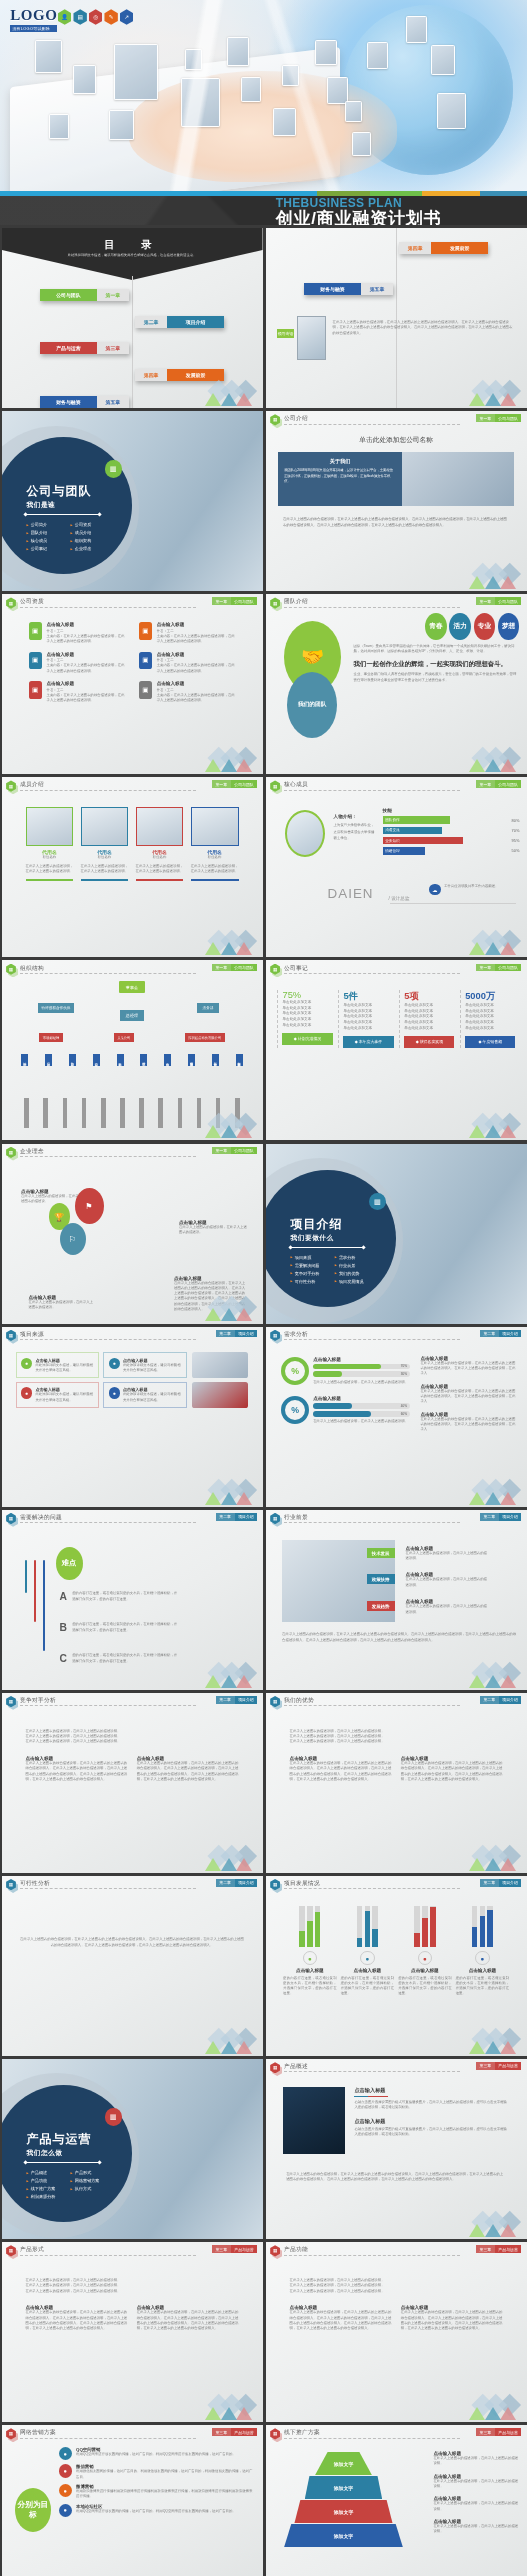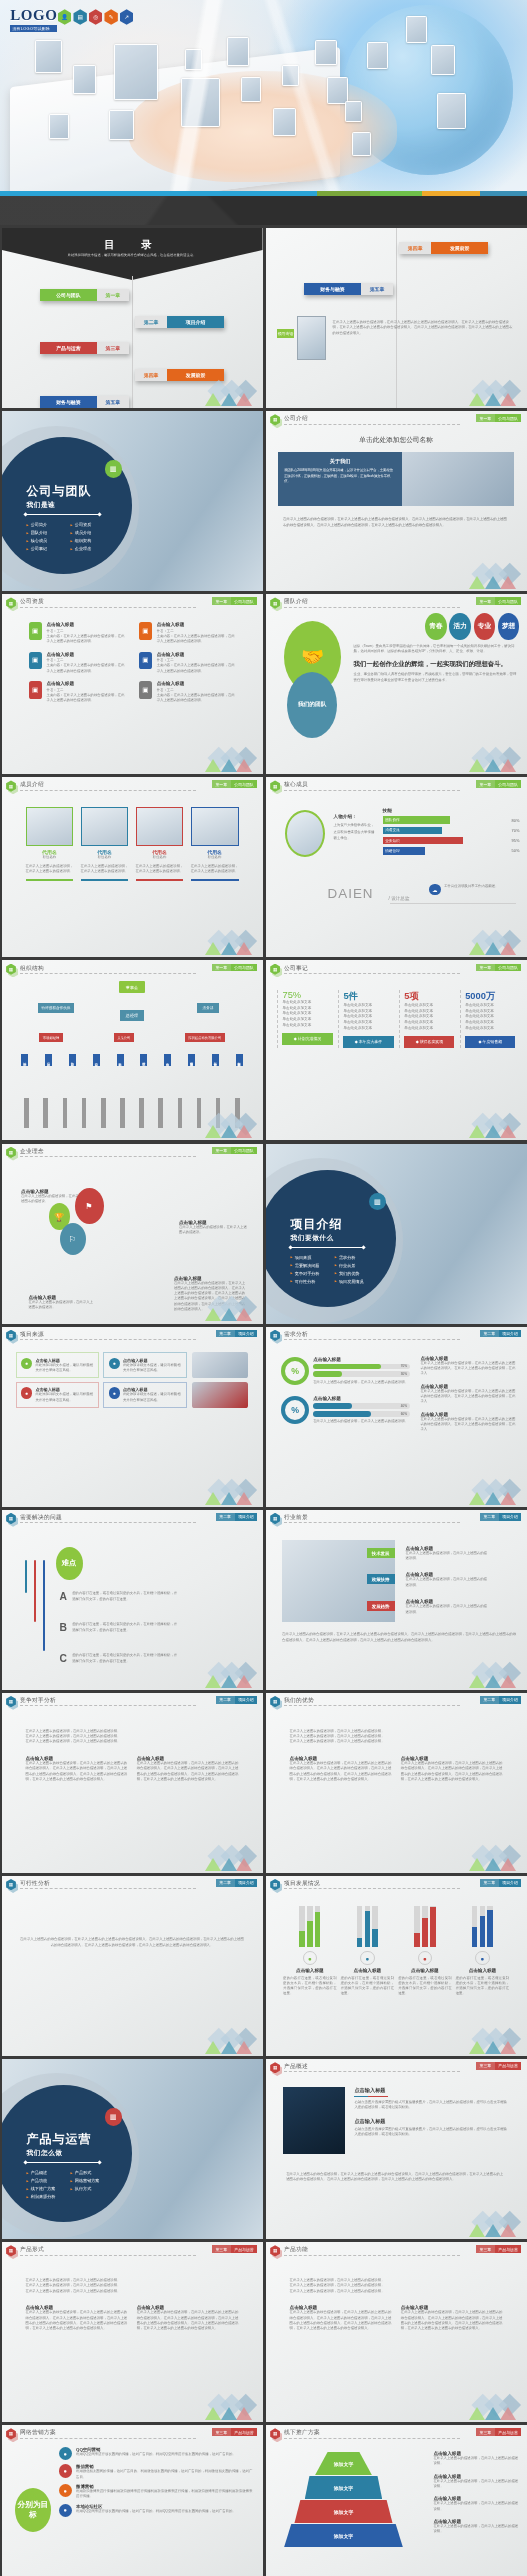--- a/index.html
+++ b/index.html
@@ -167,20 +167,25 @@
     </div>
 
     <div class="titlebar">
       <i style="width:60%;background:#2aa3d6"></i>
       <i style="width:10%;background:#7aa63a"></i>
       <i style="width:10%;background:#6fc04a"></i>
       <i style="width:11%;background:#f0a92b"></i>
       <i style="width:9%;background:#3a8fb5"></i>
     </div>
     <div class="hero-dark"></div>
+    <div class="hero-text">
+      <div class="hero-en">THEBUSINESS PLAN</div>
+      <div class="hero-cn">创业/商业融资计划书</div>
+
+    </div>
   </div>
 
   <div class="grid" id="grid">
       <div class="slide">
     <div class="toc-top"></div>
     <div class="toc-ttl">目　录</div>
     <div class="toc-desc">此处添加详细文本描述，建议与标题相关并符合整体语言风格，语言描述尽量简洁生动。</div>
     <div class="toc-spine"></div>
         <div class="toc-row" style="top:61px;right:50%;margin-right:3.1px">
       <span class="toc-name" style="background:#7ac143">公司与团队</span>

